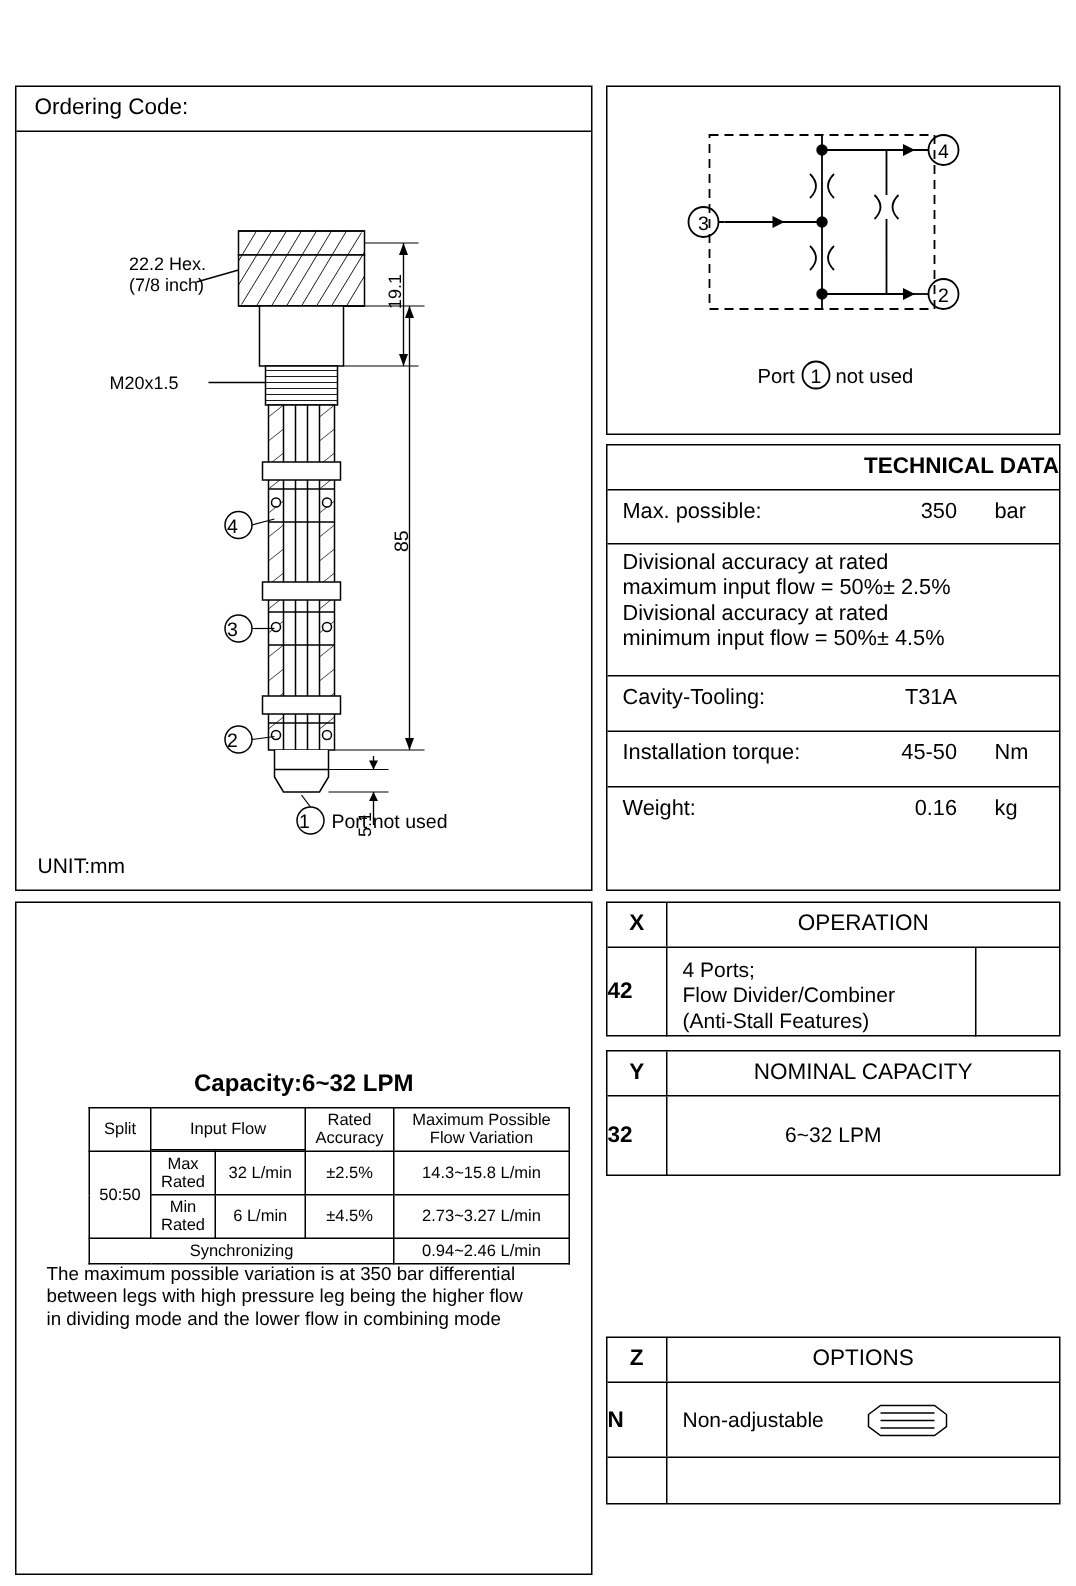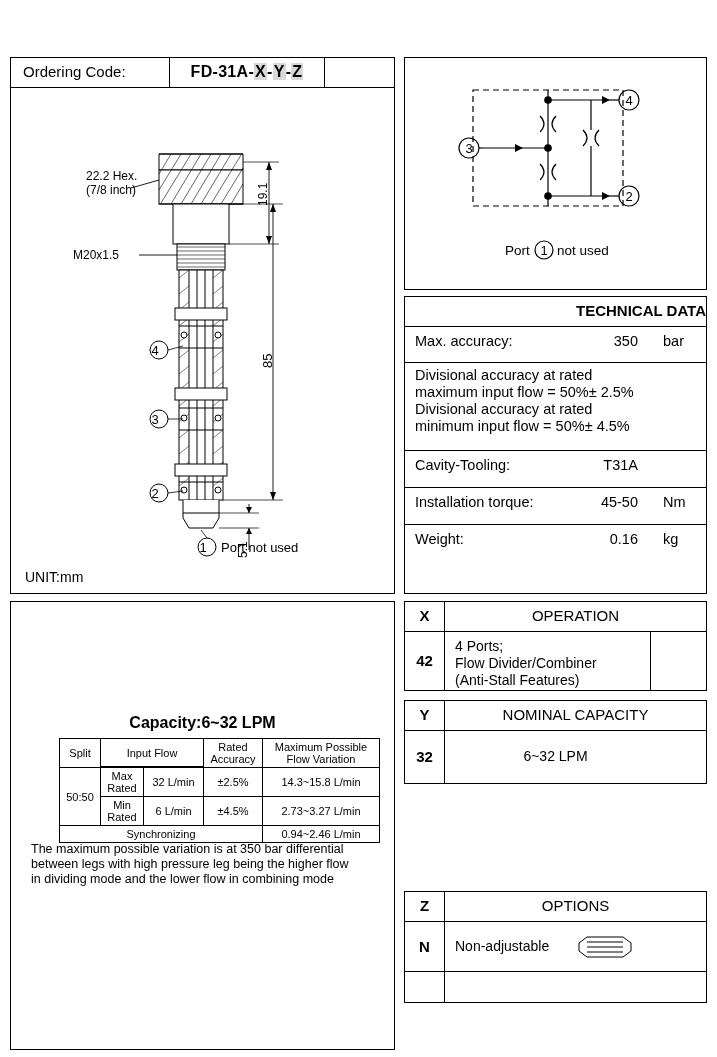--- a/index.html
+++ b/index.html
@@ -175,21 +175,21 @@
     position: absolute;
     left: 0; width: 100%;
     box-sizing: border-box;
     border-bottom: 1.5px solid #000;
   }
   .xyz-body .code {
     position: absolute;
     left: 0; top: 0; width: 40px; height: 100%;
     border-right: 1.5px solid #000;
     box-sizing: border-box;
-    text-align: center;
+    text-align: left;
     font-weight: bold;
     font-size: 15px;
   }
   .xyz-body .desc {
     position: absolute;
     left: 50px; top: 0;
     font-size: 14px;
     line-height: 17px;
   }
   .vline {
@@ -203,25 +203,20 @@
 </style>
 </head>
 <body>
 
 <div class="page">
 
 
   <div class="box" id="panel-left-top">
     <div class="order-row">
       <span class="order-label">Ordering Code:</span>
-      <span class="order-code-cell">
-        <span class="order-code">
-          <span>FD-31A-</span><span class="hl">X</span><span>-</span><span class="hl">Y</span><span>-</span><span class="hl">Z</span>
-        </span>
-      </span>
     </div>
 
     <svg class="svg-abs" width="385" height="537" viewBox="0 0 385 537">
       <g stroke="#000" fill="none" stroke-width="1">
 
         <polygon points="148,96 232,96 232,112 148,112" fill="#fff"></polygon>
         <rect x="148" y="112" width="84" height="34" fill="#fff"></rect>
         <line x1="148" y1="96" x2="232" y2="96"></line>
         <line x1="148" y1="146" x2="232" y2="146"></line>
 
@@ -406,21 +401,21 @@
         <text x="100" y="197">Port</text>
         <text x="152" y="197">not used</text>
       </g>
     </svg>
   </div>
 
   <div class="box" id="panel-tech">
     <div class="tech-title">TECHNICAL DATA</div>
 
     <div class="tech-row" style="top:30px; height:36px;">
-      <span class="k">Max. accuracy:</span>
+      <span class="k">Max. possible:</span>
       <span class="v">350</span>
       <span class="u">bar</span>
     </div>
 
     <div class="tech-row" style="top:66px; height:88px;">
       <div class="tech-multi">
         <div>Divisional accuracy at rated</div>
         <div>maximum input flow = 50%± 2.5%</div>
         <div>Divisional accuracy at rated</div>
         <div>minimum input flow = 50%± 4.5%</div>

